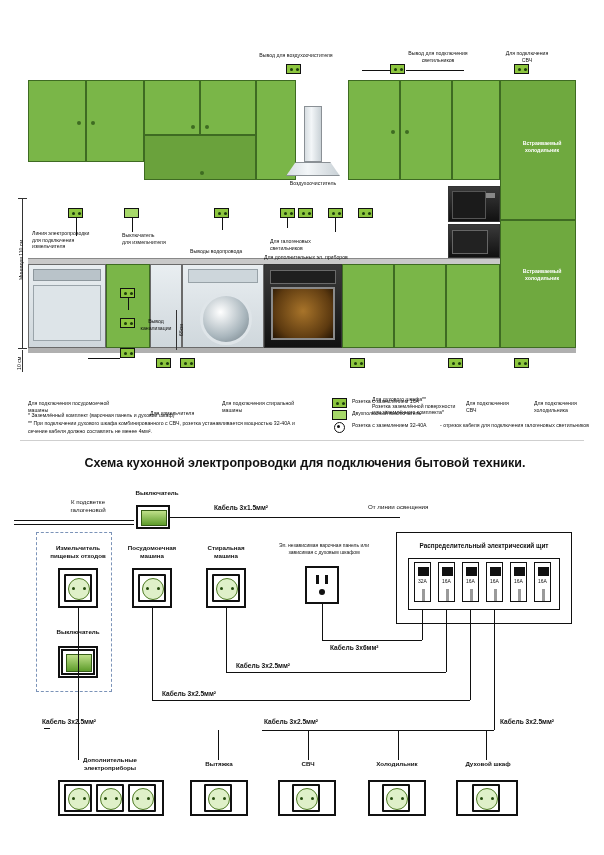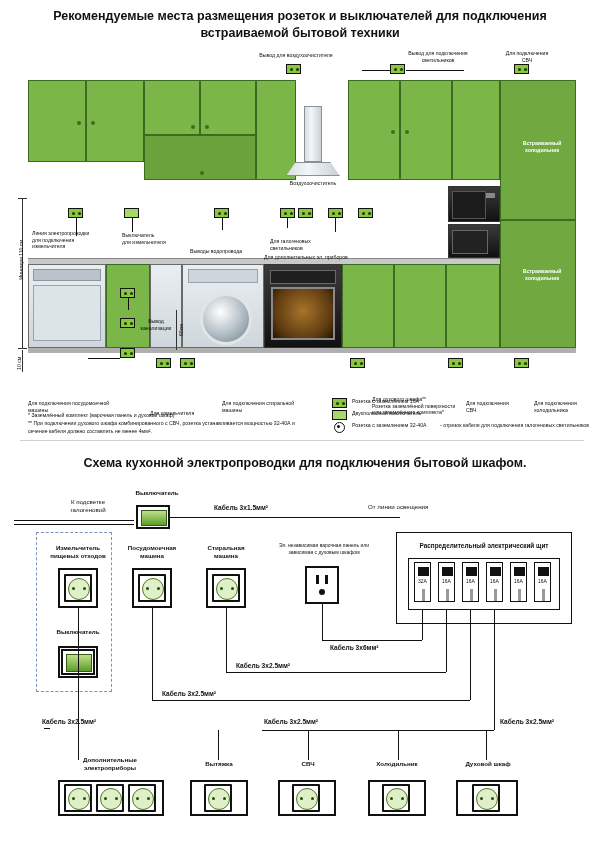--- a/index.html
+++ b/index.html
@@ -169,22 +169,20 @@
   .ghost{
     position:absolute;right:120px;bottom:14px;
     font-size:11px;color:#d6d6d6;letter-spacing:6px;
   }
 </style>
 </head>
 <body>
 
 <div class="panel" id="top-panel">
 
-  <div class="title" id="top-title">Рекомендуемые места размещения розеток и выключателей
-для подключения встраиваемой бытовой техники</div>
 
   <div class="kitchen">
 
     <div class="cab" style="left:0;top:22px;width:58px;height:82px;">
         <span class="knob" style="right:4px;top:50%"></span>
       </div>
     <div class="cab" style="left:58px;top:22px;width:58px;height:82px;">
         <span class="knob" style="left:4px;top:50%"></span>
       </div>
     <div class="cab" style="left:116px;top:22px;width:56px;height:55px;">
@@ -344,21 +342,21 @@
   <div class="lbl" style="left:28px;top:412px;width:300px;">* Заземлённый комплект (варочная панель и духовой шкаф)</div>
   <div class="lbl" style="left:28px;top:420px;width:310px;">** При подключении духового шкафа комбинированного с СВЧ, розетка устанавливается мощностью 32-40А и</div>
   <div class="lbl" style="left:28px;top:428px;width:310px;">сечение кабеля должно составлять не менее 4мм².</div>
 </div>
 
 <div class="hr"></div>
 
 <div class="panel" id="bottom-panel">
 
   <div class="title" id="bottom-title">Схема кухонной электропроводки для подключения
-бытовой шкафом.</div>
+бытовой техники.</div>
 
   <div class="blbl n" style="left:52px;top:498px;width:72px;">К подсветке
 галогеновой</div>
   <div class="wire h" style="left:14px;top:520px;width:120px;"></div>
   <div class="wire h" style="left:14px;top:524px;width:120px;"></div>
   <div class="blbl" style="left:122px;top:489px;width:70px;">Выключатель</div>
   <div class="switchbox" style="left:136px;top:505px;">
       <i></i>
     </div>
   <div class="wire h" style="left:170px;top:517px;width:230px;"></div>

